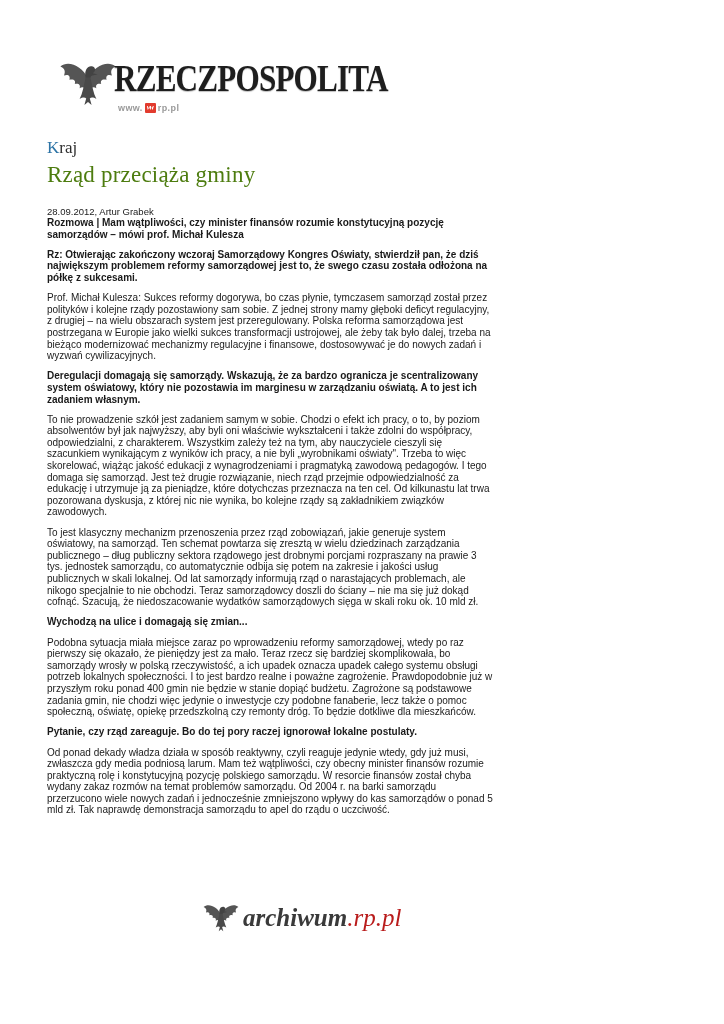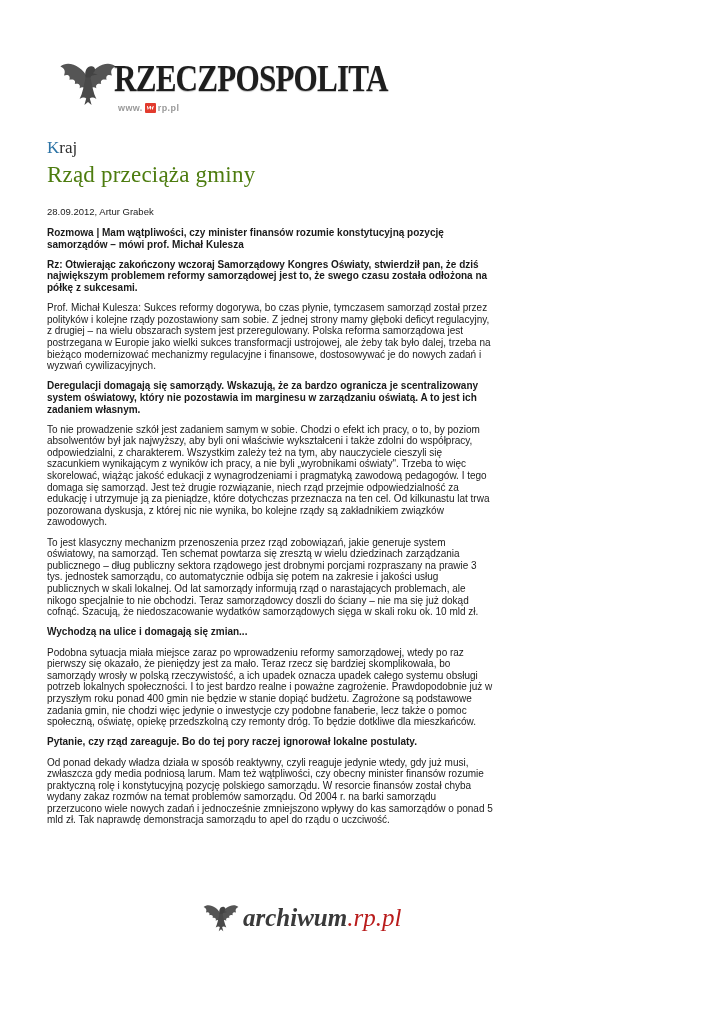--- a/index.html
+++ b/index.html
@@ -30,21 +30,21 @@
 
   
   .article { position:absolute; left:47px; top:138px; width:560px; }
   .section { font-family:"Liberation Serif", serif; font-size:17px; line-height:20px; color:#2e2e2e; }
   .sec-initial { color:#2d74a6; }
   h1.title {
     font-family:"Liberation Serif", serif; font-weight:normal; font-size:23px;
     line-height:27px; margin:3px 0 0; color:#4d7c0f; letter-spacing:.2px;
   }
   .meta { font-size:9.5px; margin-top:18px; color:#222222; }
-  .paras { margin-top:10px; width:446px; }
+  .paras { width:446px; }
   .paras p { font-size:10px; line-height:11.6px; margin:0 0 8.6px; color:#1a1a1a; }
   .paras p.b { font-weight:bold; }
 
   
   .archfooter { position:absolute; left:201px; top:901px; display:flex; align-items:center; }
   .archfooter .eagle { width:40px; height:34px; margin-right:2px; }
   .arch-text { font-family:"Liberation Serif", serif; font-style:italic; font-size:25px; line-height:34px; white-space:nowrap; }
   .arch-main { color:#3a3a3a; font-weight:bold;text-align:center; }
   .arch-suffix { color:#b91c1c; font-weight:normal; }
 </style>

